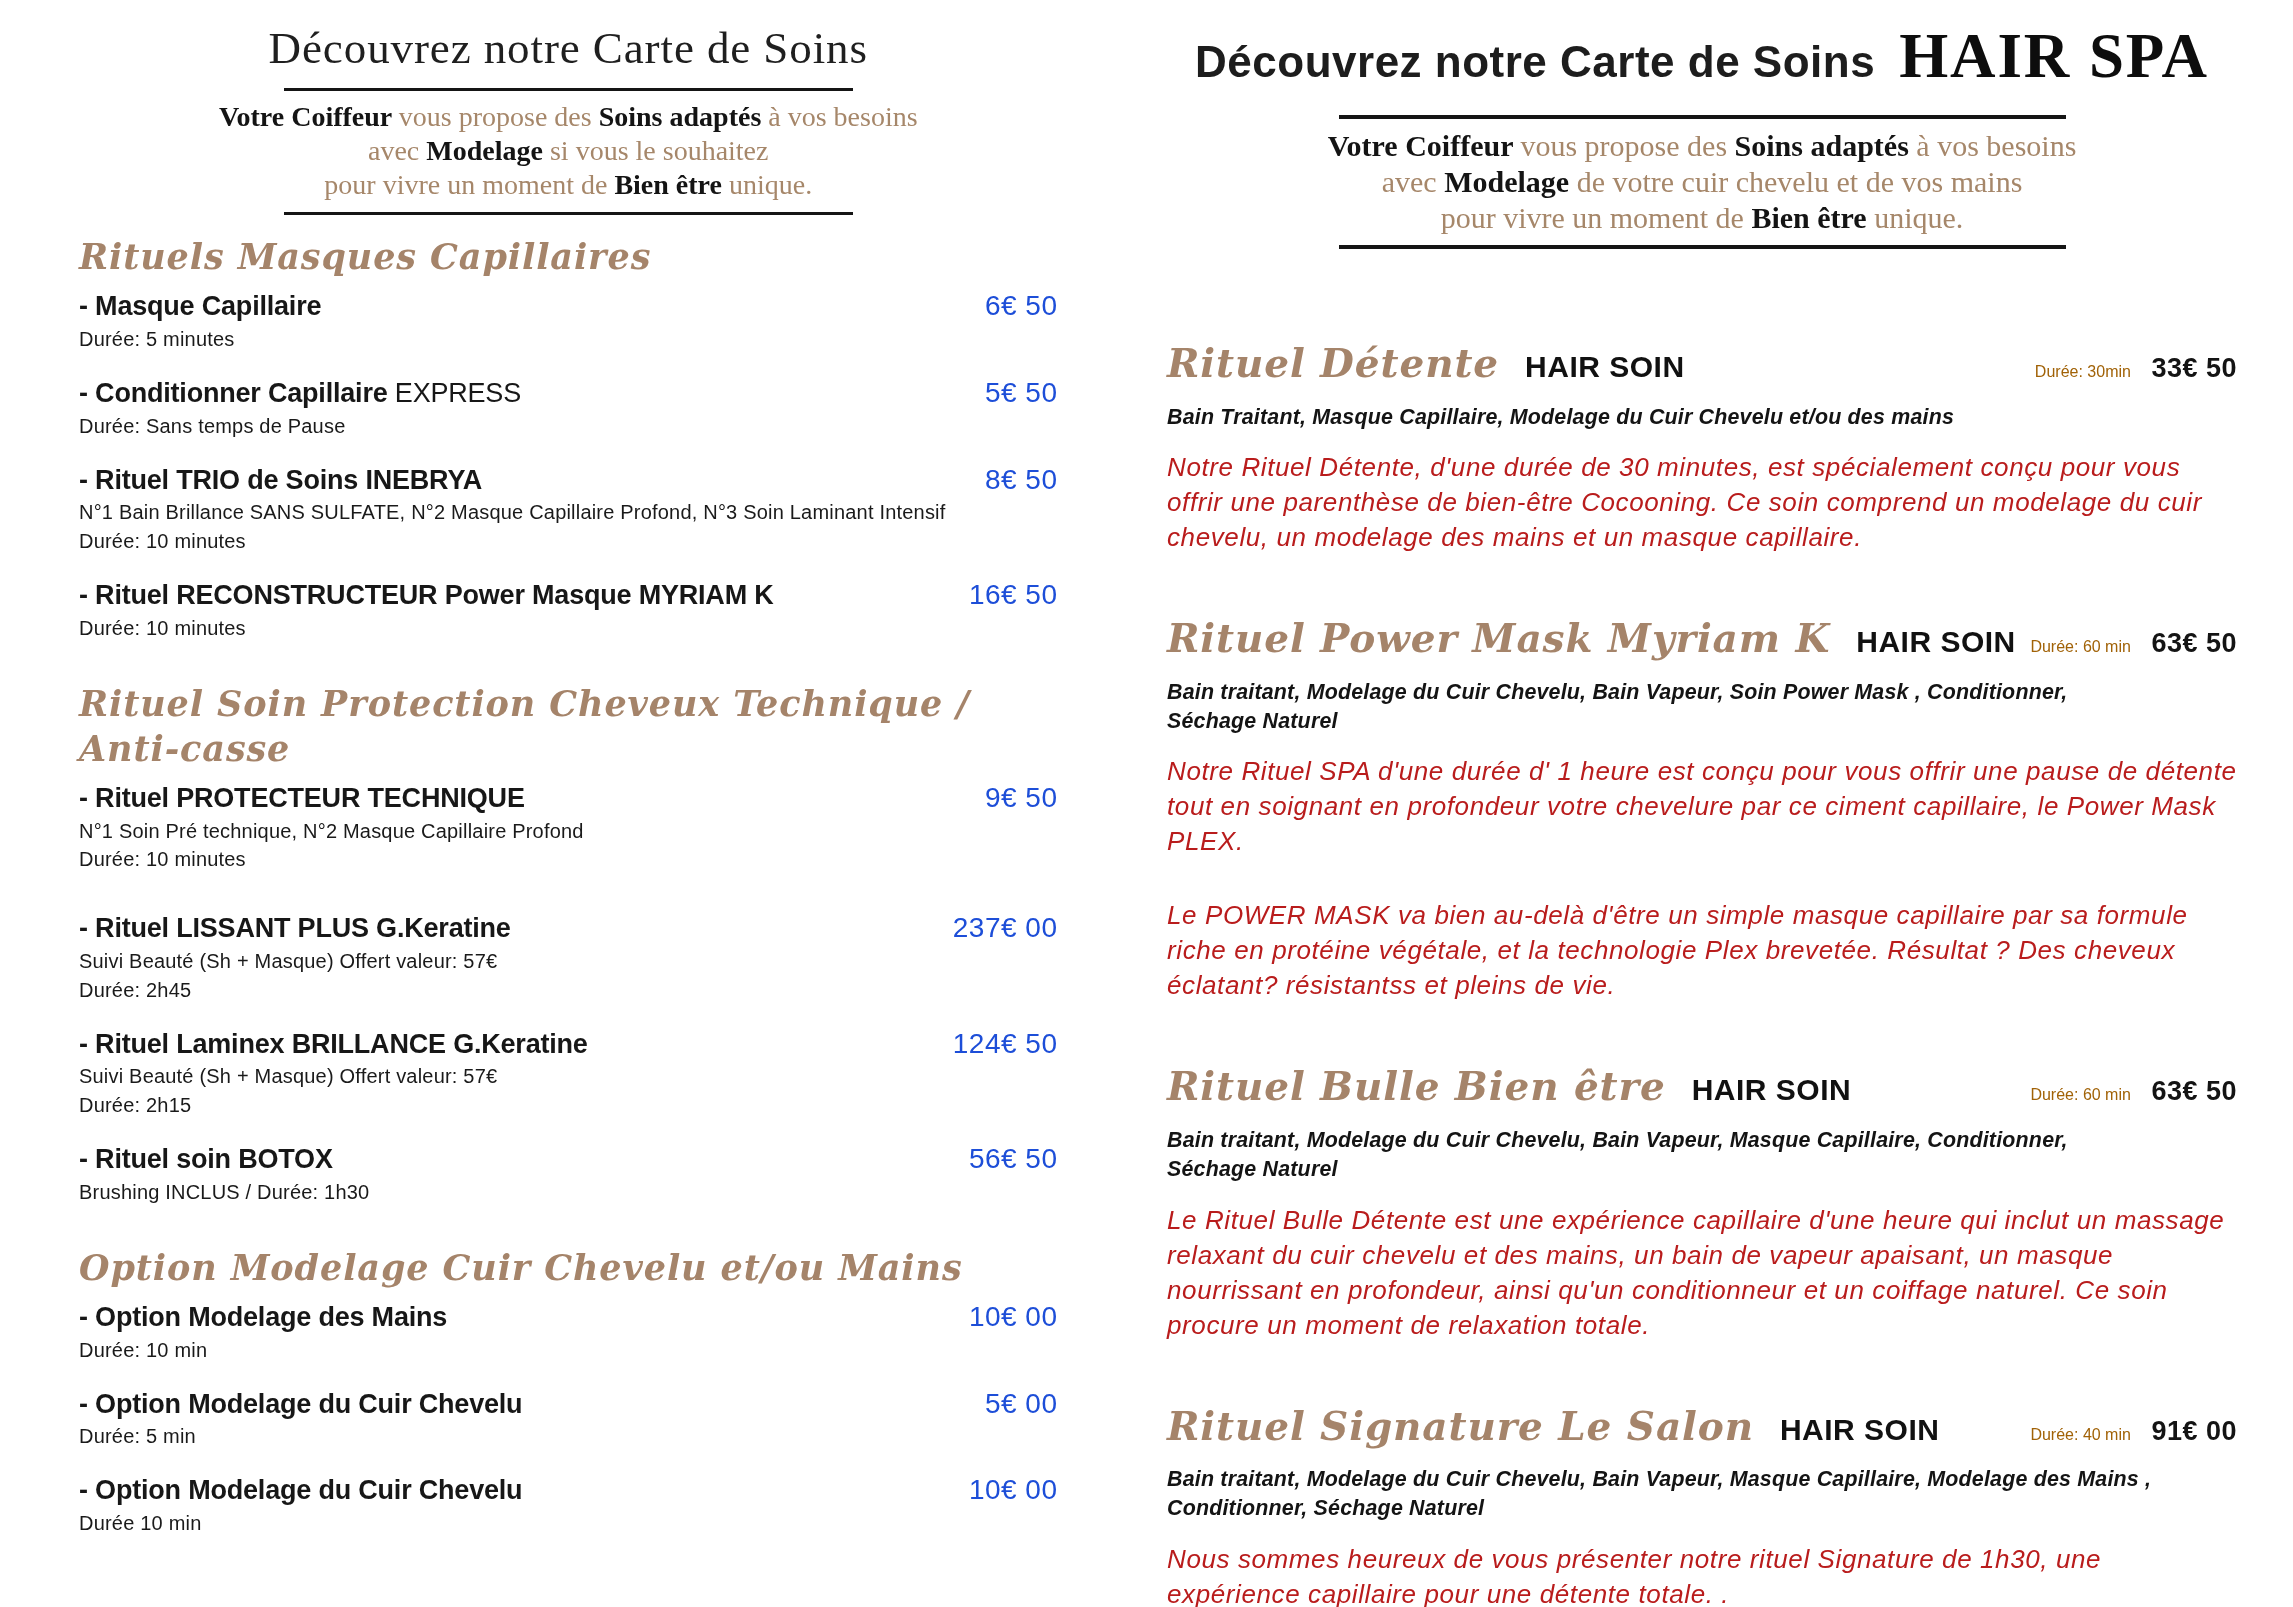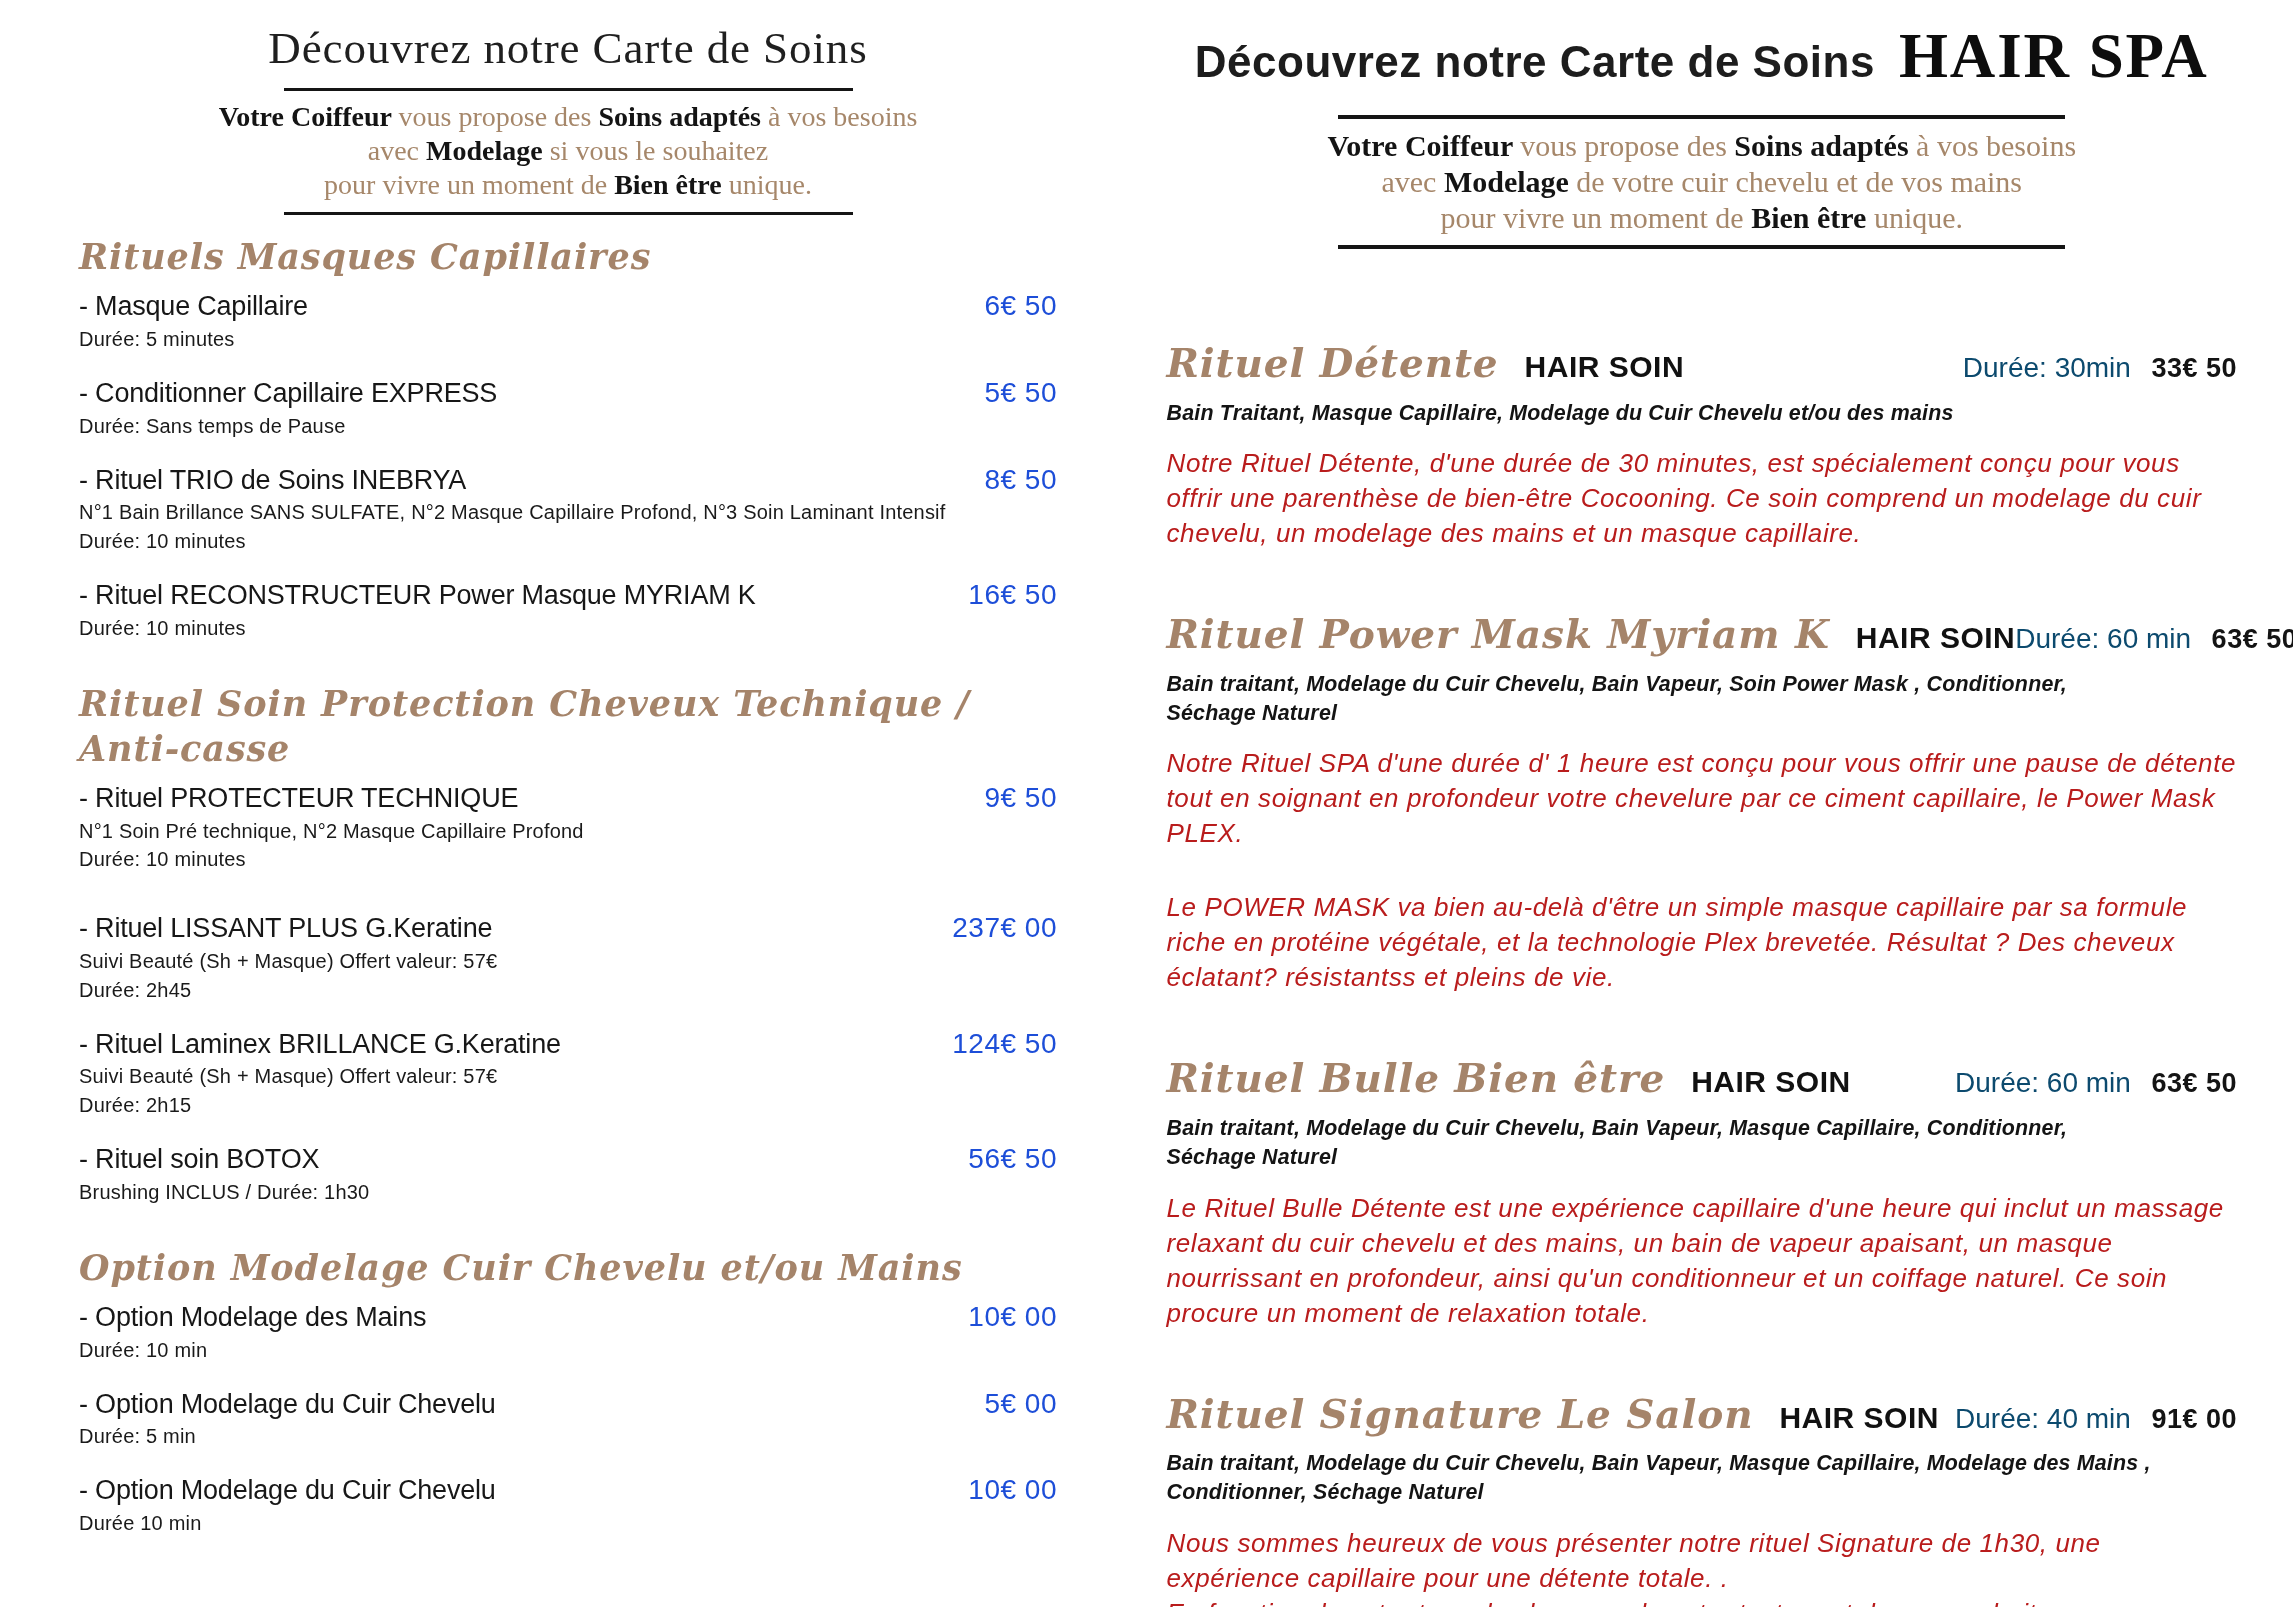--- a/index.html
+++ b/index.html
@@ -20,42 +20,42 @@
          line-height:34px;text-align:center;color:#a6876a;}
   .l-sub .b,.r-sub .b{color:#141414;font-weight:bold;}
   .l-sec{margin-top:41px;}
   .l-sec.first{margin-top:18.6px;}
   .sec-h{margin:0;font-family:"DejaVu Serif",serif;font-style:italic;font-weight:bold;
          font-size:35px;line-height:45px;color:#a5846a;letter-spacing:0.9px;}
   .item{margin-top:26px;}
   .item.first{margin-top:11.2px;}
   .item-row{display:flex;justify-content:space-between;align-items:baseline;line-height:32px;}
   .item-name{font-size:27px;font-weight:normal;letter-spacing:-0.2px;color:#171717;}
-  .item-name .b{font-weight:normal;text-align:center;}
+  .item-name .b{font-weight:bold;text-align:center;}
   .item-price{font-size:28px;color:#1d4ed8;white-space:nowrap;letter-spacing:0.5px;margin-left:18.6px;}
   .item-detail{margin-top:4.7px;font-size:20px;line-height:24px;color:#1a1a1a;letter-spacing:0.2px;}
   .item-detail .b{font-weight:normal;}
 
   
   .r-title{margin:0;display:flex;justify-content:center;align-items:baseline;line-height:71px;white-space:nowrap;}
   .r-title-prefix{font-size:44px;color:#1d1d1d;letter-spacing:0.5px;}
   .r-title-brand{font-family:"Liberation Serif",serif;font-weight:bold;font-size:63px;
                  letter-spacing:1.9px;color:#0d0d0d;margin-left:24px;}
   .r-rule{width:727px;margin:18.6px auto 0;}
   .r-rule2{margin-top:9.3px;}
   .r-sub{margin:9.3px auto 0;font-family:"Liberation Serif",serif;font-size:30px;
          line-height:36px;text-align:center;color:#a6876a;}
   .r-sec{margin-top:58px;}
   .r-sec.first{margin-top:89px;}
   .r-head{display:flex;align-items:baseline;line-height:50px;}
   .r-sec-name{font-family:"DejaVu Serif",serif;font-style:italic;font-weight:bold;
               font-size:39px;color:#a5846a;letter-spacing:0.9px;white-space:nowrap;}
   .r-sec-tag{font-size:30px;font-weight:bold;color:#111;margin-left:26px;letter-spacing:0.5px;white-space:nowrap;}
   .r-head-right{margin-left:auto;display:flex;align-items:baseline;white-space:nowrap;}
-  .r-sec-dur{font-size:28px;color:#0c4a6e;}
+  .r-sec-dur{font-size:16px;color:#a16207;}
   .r-sec-price{font-size:27px;font-weight:bold;color:#141414;margin-left:20.5px;letter-spacing:0.5px;}
   .r-includes{margin-top:5.6px;font-size:21.4px;font-weight:bold;font-style:italic;
               line-height:29px;color:#141414;letter-spacing:0.2px;}
   .r-para{margin:18.6px 0 0;font-style:italic;font-size:26px;line-height:35px;
           color:#b91c1c;letter-spacing:0.6px;}
   .r-para.g{margin-top:39px;}
   .r-para.t{margin-top:0;}
 </style>
 </head>
 <body>

